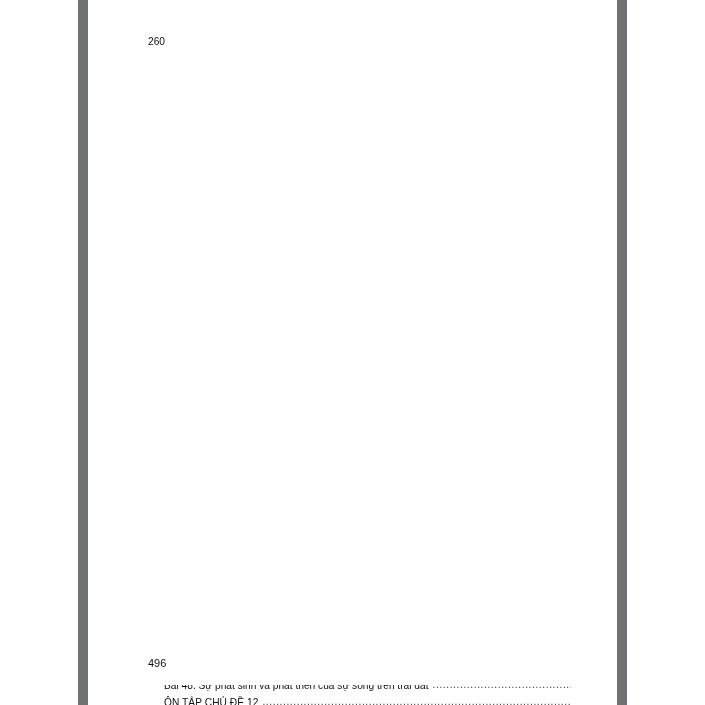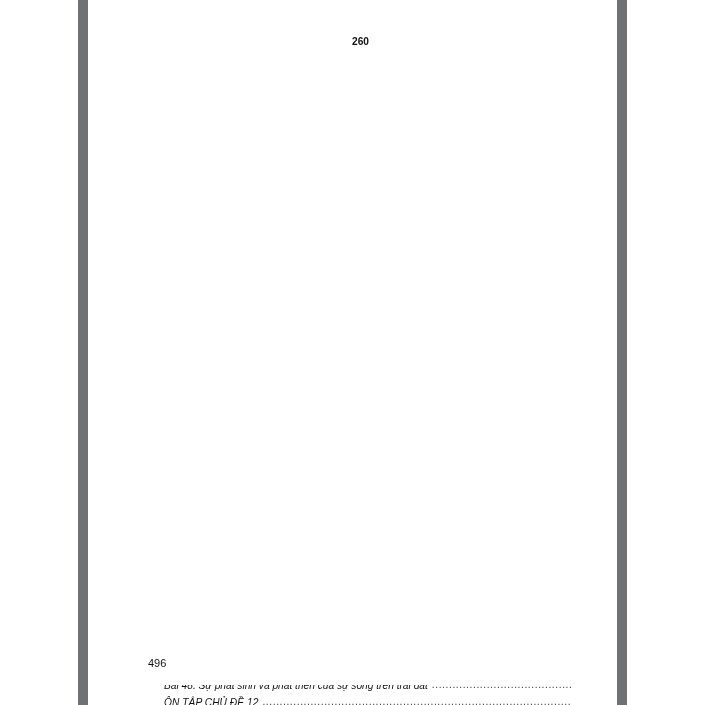--- a/index.html
+++ b/index.html
@@ -69,40 +69,38 @@
     display: flex;
     align-items: baseline;
     font-size: 10.2px;
     color: #111111;
     line-height: 16.6px;
     padding-left: 16px;
   }
   .entry .label {
     white-space: nowrap;
     flex: 0 0 auto;
-    font-style: italic;
   }
   .entry .leader {
     flex: 1 1 auto;
     overflow: hidden;
     white-space: nowrap;
     margin: 0 2px 0 4px;
     font-size: 10.2px;
     color: #3a3a3a;
     letter-spacing: 0.6px;
     position: relative;
     top: -1px;
   }
   .entry .page {
     flex: 0 0 auto;
     min-width: 24px;
-    text-align: center;
+    text-align: left;
     font-size: 10.2px;
     color: #111111;
-    font-weight: bold;
   }
   .entry.review .label {
     letter-spacing: 0.05px;
   }
 
   .folio {
     position: absolute;
     left: 148px;
     bottom: 36px;
     font-size: 11px;

